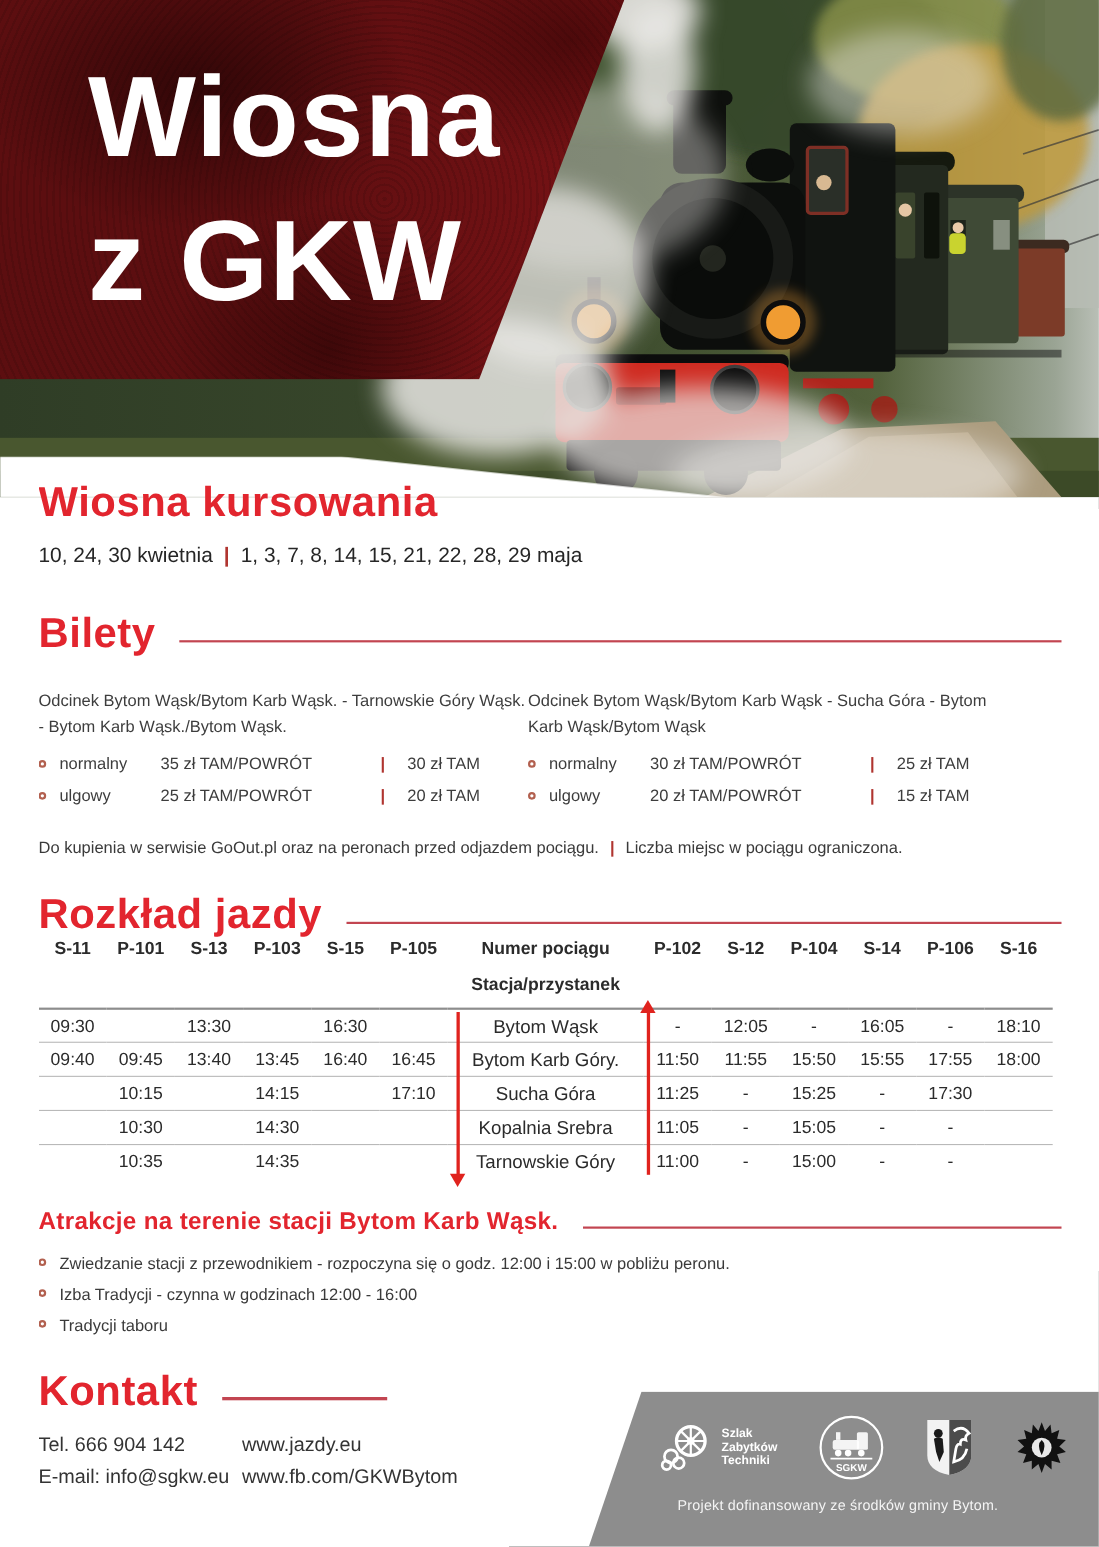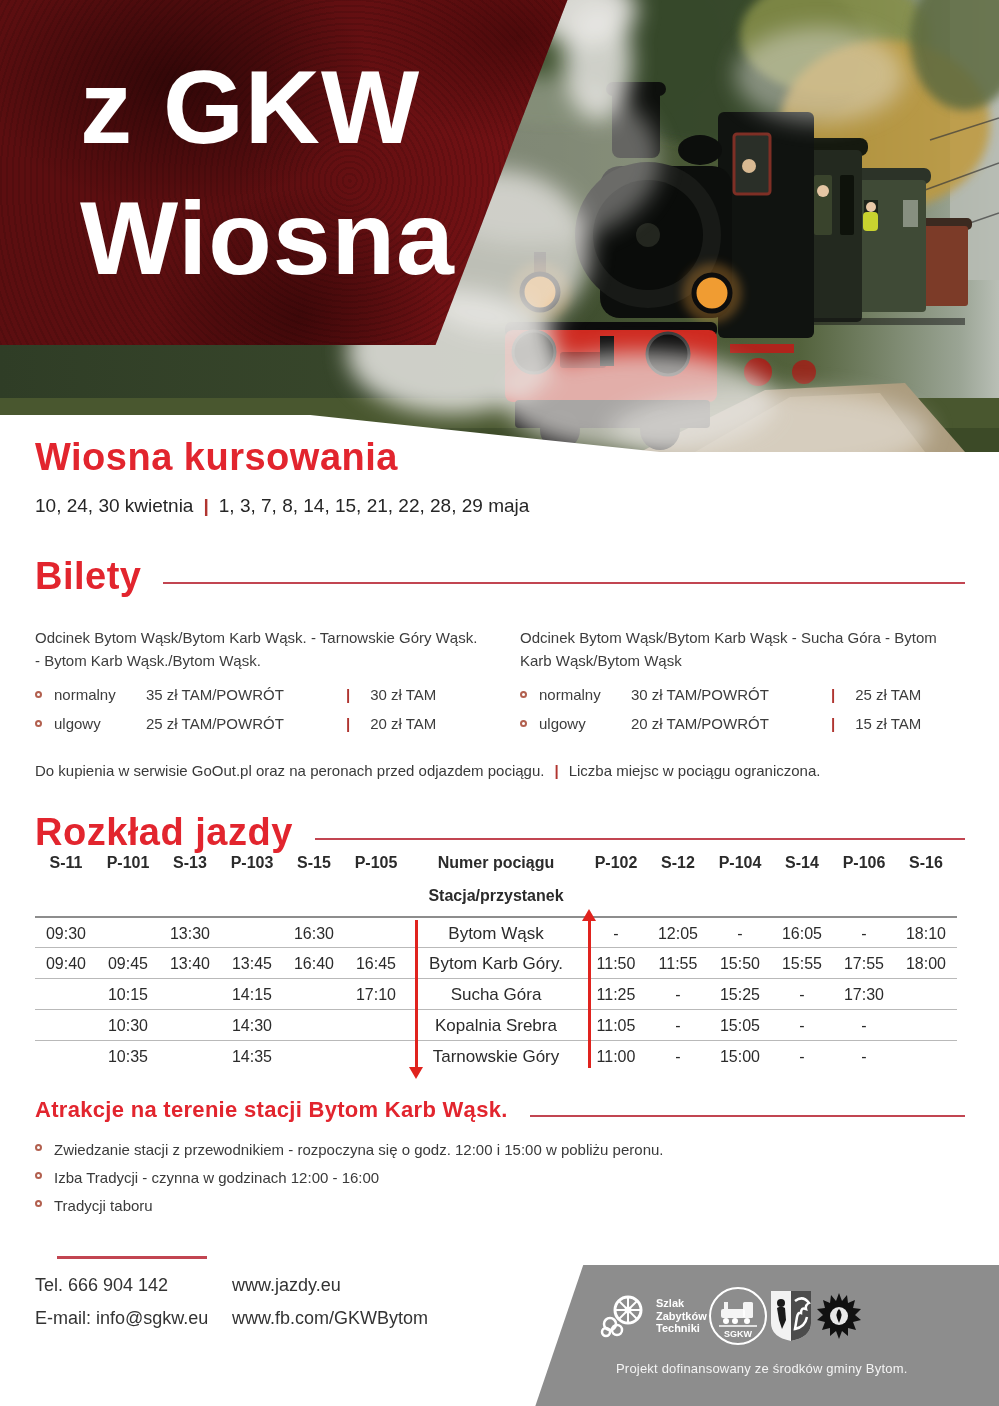--- a/index.html
+++ b/index.html
@@ -36,21 +36,21 @@
   .sec-head{display:flex;align-items:center;color:var(--red);font-weight:bold;}
   .sec-head h2{font-size:38px;letter-spacing:.5px;font-weight:bold;}
   .sec-head h3{font-size:22px;letter-spacing:.3px;font-weight:bold;}
   .rule{flex:1;height:2px;background:var(--rule);margin-left:22px;margin-top:12px;}
   .rule.short{flex:0 0 150px;height:3px;}
 
   .dates{margin-top:16px;font-size:19px;color:#262626;}
   .pipe{color:#b03530;font-weight:bold;padding:0 10px;}
 
   .bilety-head{margin-top:38px;}
-  .ticket-cols{display:flex;gap:40px;margin-top:28px;}
+  .ticket-cols{display:flex;margin-top:28px;}
   .ticket-col{width:445px;}
   .route{font-size:15px;line-height:1.55;color:#3d3d3d;min-height:48px;}
   .fare-row{display:flex;align-items:center;margin-top:12px;font-size:15px;color:#3d3d3d;}
   .dot{flex:0 0 7px;width:7px;height:7px;border:2px solid #b2604f;border-radius:50%;margin-right:12px;}
   .fare-type{width:92px;}
   .fare-round{width:190px;}
   .fare-one{margin-left:10px;}
 
   .note{margin-top:30px;font-size:15px;color:#3a3a3a;}
 
@@ -75,26 +75,26 @@
 
   .legend{margin-top:16px;font-size:15px;}
 
   .atrakcje-head{margin-top:26px;}
   .bullets{margin-top:18px;}
   .bullet{display:flex;align-items:flex-start;margin-top:11px;font-size:15px;color:#3a3a3a;}
   .bullet .dot{margin-top:3px;}
 
   .kontakt-head{margin-top:30px;}
   .contact-grid{margin-top:16px;display:grid;grid-template-columns:185px auto;column-gap:0;row-gap:8px;
-    font-size:18px;color:#333;width:420px;gap:12px;}
+    font-size:18px;color:#333;width:420px;}
 
   
   .footer{position:absolute;right:0;bottom:0;width:479px;height:141px;background:#8d8d8d;z-index:1;
     clip-path:polygon(13.2% 0,100% 0,100% 100%,3.2% 100%);color:#fff;}
-  .logos{display:flex;align-items:center;margin:16px 0 0 78px;height:70px;}
+  .logos{display:flex;align-items:center;gap:36px;margin:16px 0 0 78px;height:70px;}
   .logo{display:flex;align-items:center;gap:6px;}
   .logo-text{font-size:11px;font-weight:bold;line-height:1.15;color:#fff;}
   .funding{margin:10px 0 0 96px;font-size:13px;letter-spacing:.2px;color:#f4f4f4;}
 </style>
 </head>
 <body>
 
 <div class="page">
 
   <div class="hero">
@@ -180,22 +180,22 @@
           <ellipse cx="498" cy="252" rx="92" ry="82" opacity=".75"></ellipse>
           <ellipse cx="452" cy="352" rx="105" ry="62" opacity=".85"></ellipse>
           <ellipse cx="640" cy="402" rx="135" ry="50" opacity=".7"></ellipse>
           <ellipse cx="770" cy="432" rx="160" ry="42" opacity=".55"></ellipse>
           <ellipse cx="820" cy="75" rx="85" ry="48" opacity=".45"></ellipse>
         </g>
       </svg>
     </div>
     <div class="hero-red"></div>
     <div class="hero-title">
+      <div>Wiosna</div>
       <div>z GKW</div>
-      <div>Wiosna</div>
     </div>
     <div class="hero-cut"></div>
   </div>
 
   <div class="content">
 
     <div class="sec-head">
       <h2>Wiosna kursowania</h2>
     </div>
     <div class="dates">
@@ -355,20 +355,21 @@
         <span class="dot"></span>
         <span>Izba Tradycji - czynna w godzinach 12:00 - 16:00</span>
       </div>
       <div class="bullet">
         <span class="dot"></span>
         <span>Tradycji taboru</span>
       </div>
     </div>
 
     <div class="sec-head kontakt-head">
+      <h2>Kontakt</h2>
       <div class="rule short"></div>
     </div>
     <div class="contact-grid">
       <span>Tel. 666 904 142</span>
       <span>www.jazdy.eu</span>
       <span>E-mail: info@sgkw.eu</span>
       <span>www.fb.com/GKWBytom</span>
     </div>
 
   </div>

